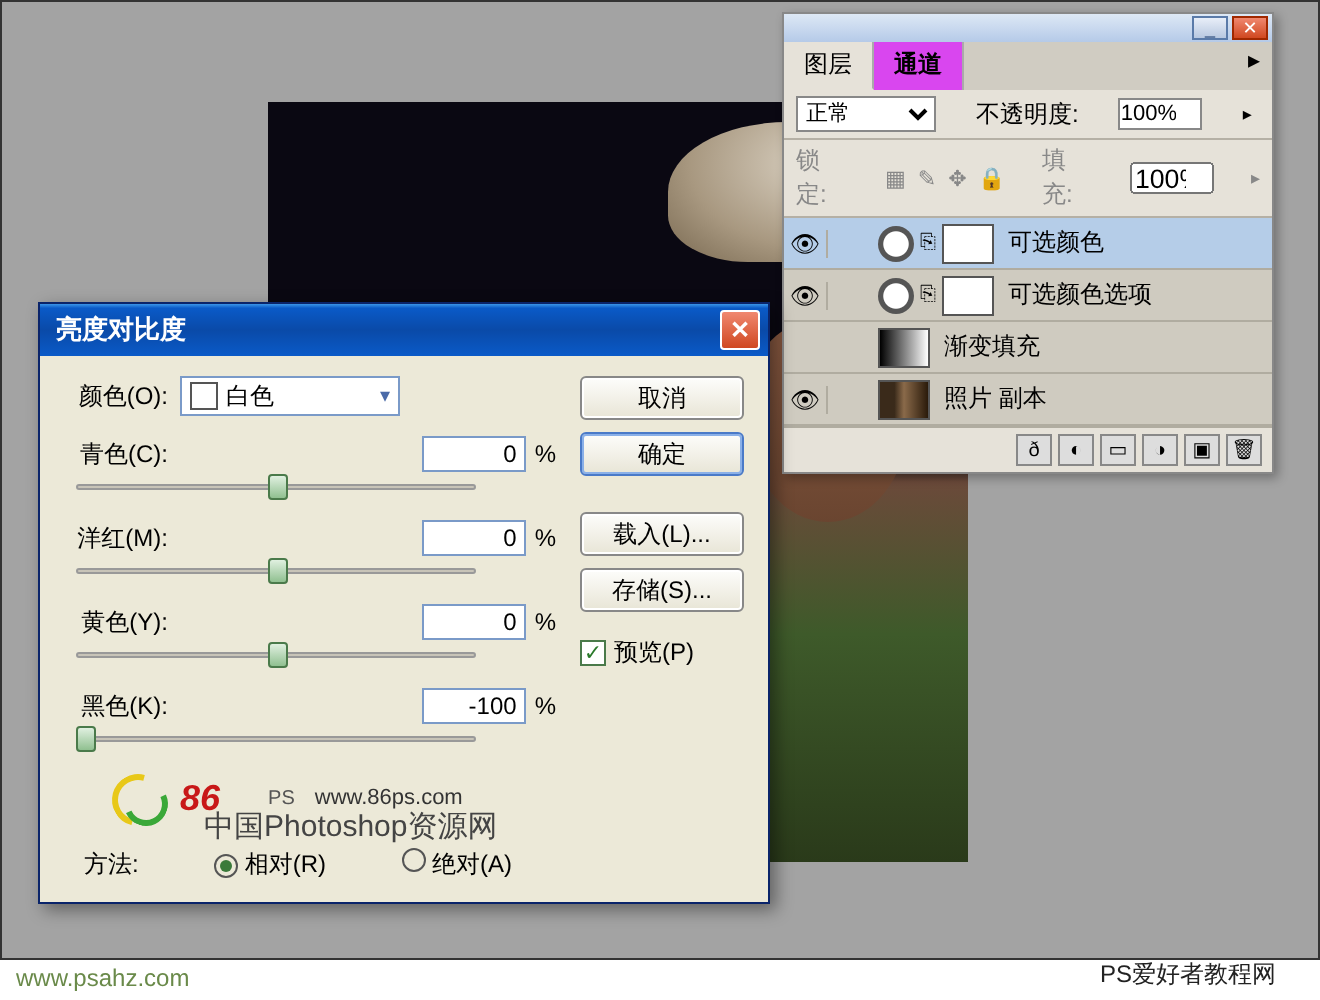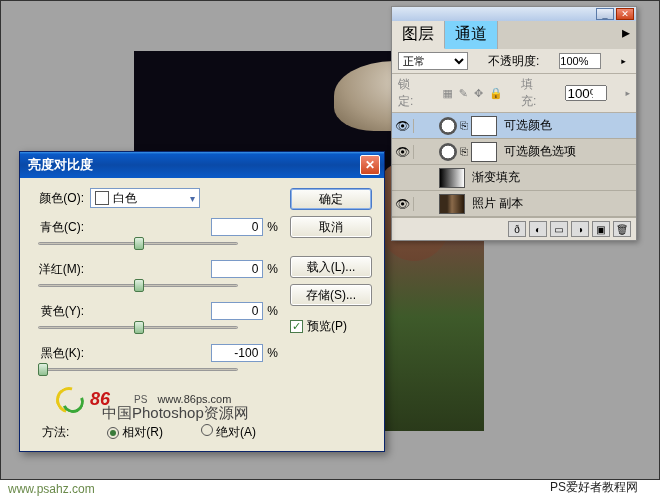--- a/index.html
+++ b/index.html
@@ -9,24 +9,24 @@
 .hat { position: absolute; top: 10px; right: 30px; width: 120px; height: 70px; background: radial-gradient(ellipse at 60% 30%, #d8cfc0, #a89880 60%, #786850); border-radius: 60% 60% 40% 40%; }
 .face { position: absolute; top: 110px; right: 30px; width: 80px; height: 100px; background: linear-gradient(to bottom, #8a5a42, #6a4530); border-radius: 40% 40% 50% 50%; }
 .green-blur { position: absolute; bottom: 20px; left: 30px; width: 100px; height: 60px; background: radial-gradient(circle, #6fc840, #3a7a1a 70%); border-radius: 50%; filter: blur(8px); }
 
 
 .layers-panel { position: absolute; top: 5px; right: 22px; width: 246px; background: #e6e2d9; border: 1px solid #888; box-shadow: 2px 2px 5px rgba(0,0,0,0.3); }
 .layers-titlebar { height: 14px; background: linear-gradient(to bottom, #dde8f5, #b5cae8); display: flex; justify-content: flex-end; align-items: center; gap: 2px; padding-right: 2px; }
 .tb-btn { width: 18px; height: 12px; display: flex; align-items: center; justify-content: center; font-size: 9px; cursor: pointer; }
 .tb-min { background: linear-gradient(#e8eef8,#b8c8e0); border: 1px solid #5a7aa8; color: #2a4a7a; }
 .tb-close { background: linear-gradient(#f08870,#d04820); border: 1px solid #a02800; color: #fff; }
-.layers-tabs { display: flex; background: #d0ccc2; font-size: 16px; }
+.layers-tabs { display: flex; background: #d0ccc2; font-size: 12px; }
 .layers-tab { padding: 3px 10px; background: #e6e2d9; border-right: 1px solid #aaa; }
 .layers-tab.active { background: #e6e2d9; border-bottom: 1px solid #e6e2d9; }
-.layers-tab.inactive { background: #7dd3fc; }
+.layers-tab.inactive { background: #d946ef; font-weight: bold; }
 .tabs-menu { margin-left: auto; padding: 2px 6px; }
 .layers-opts { display: flex; align-items: center; padding: 3px 6px; font-size: 12px; gap: 20px; border-bottom: 1px solid #b5b0a5; }
 .layers-opts select, .layers-opts input { font-size: 11px; border: 1px solid #888; background: #fff; }
 .blend-select { width: 70px; height: 18px; }
 .opacity-input { width: 42px; height: 16px; text-align: right; padding-right: 12px; }
 .lock-row { display: flex; align-items: center; padding: 2px 6px; font-size: 12px; gap: 18px; border-bottom: 1px solid #b5b0a5; color: #888; }
 .lock-icons { display: flex; gap: 6px; font-size: 11px; }
 .layer-list { background: #cfcbc0; }
 .layer-row { display: flex; align-items: center; height: 26px; border-bottom: 1px solid #b0aca0; font-size: 12px; }
 .layer-row.selected { background: #b5cde8; }
@@ -232,22 +232,22 @@
         </div>
         <div class="wm-sub">中国Photoshop资源网</div>
 
         <div class="method-row" style="margin-top:42px;gap:38px;">
           <span>方法:</span>
           <label><span class="radio checked"></span><span>相对(R)</span></label>
           <label><span class="radio"></span><span>绝对(A)</span></label>
         </div>
       </div>
       <div class="dlg-right">
+        <div class="ps-btn">取消</div>
         <div class="ps-btn primary">确定</div>
-        <div class="ps-btn">取消</div>
         <div style="height:6px"></div>
         <div class="ps-btn">载入(L)...</div>
         <div class="ps-btn">存储(S)...</div>
         <div class="preview-row">
           <span class="checkbox">✓</span>
           <span>预览(P)</span>
         </div>
       </div>
     </div>
   </div>

